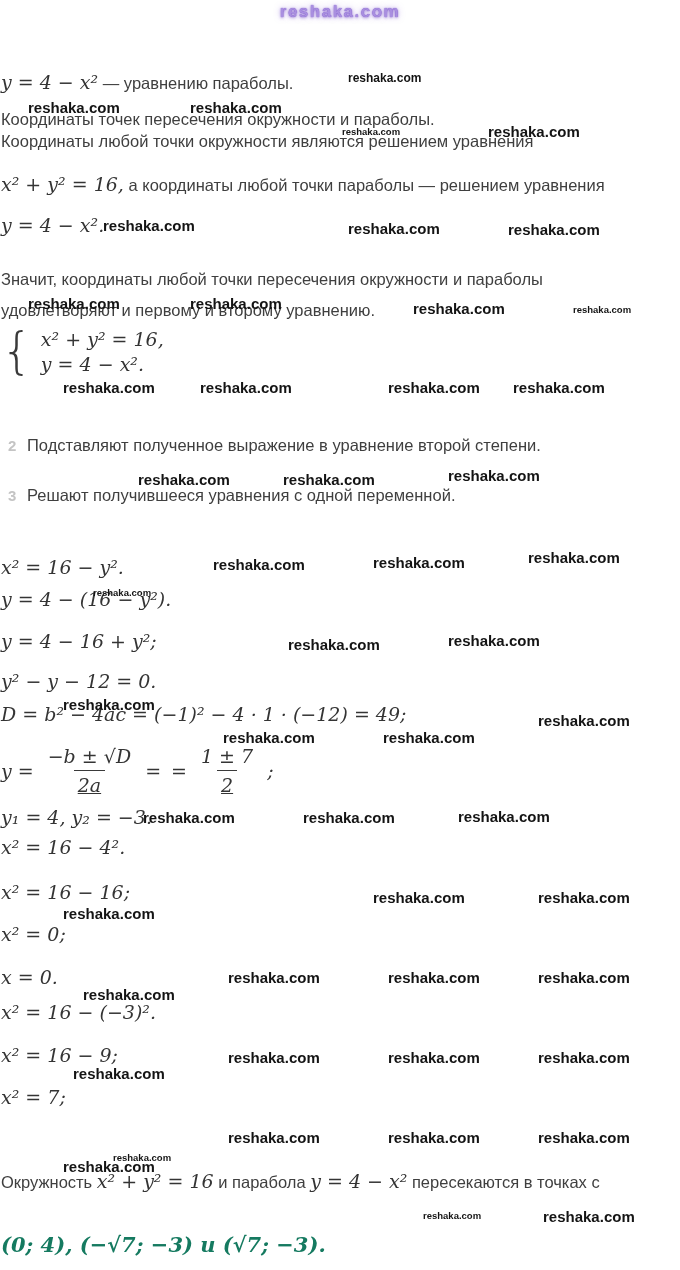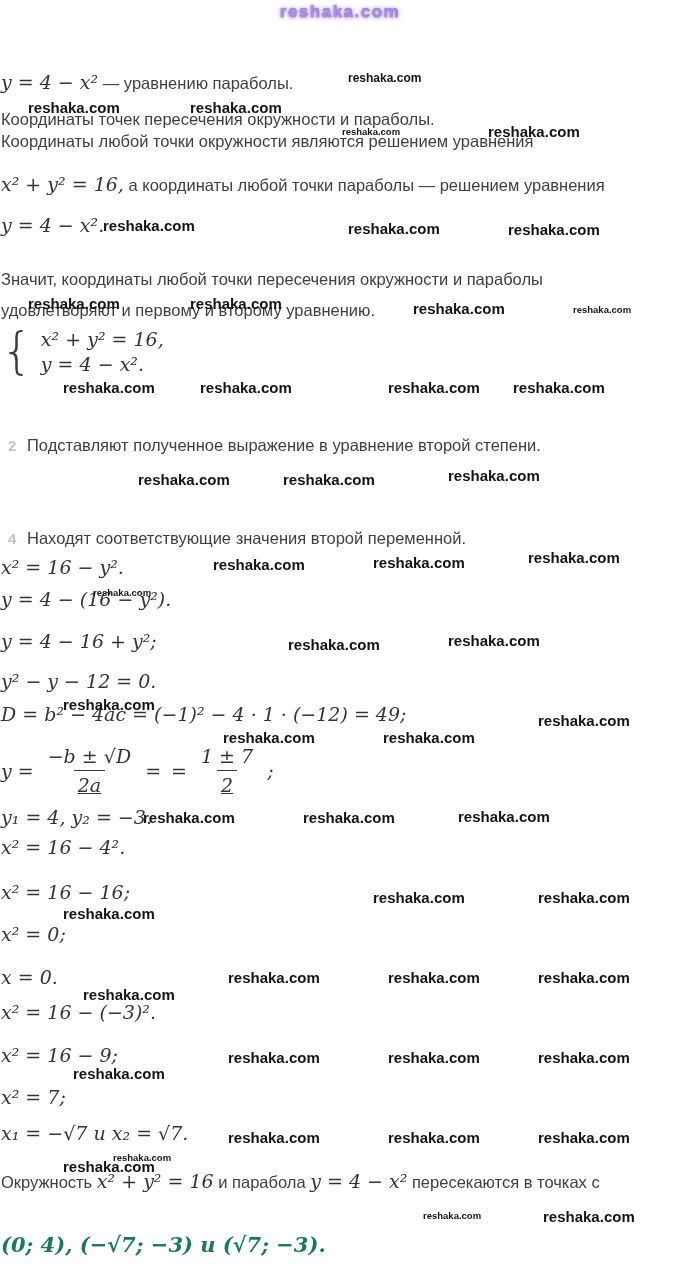--- a/index.html
+++ b/index.html
@@ -57,22 +57,22 @@
     <span class="brace">{</span>
     <span class="sys-eqs">
       <span class="m">x² + y² = 16,</span>
       <span class="m">y = 4 − x².</span>
     </span>
   </div>
 
   <div class="ln" style="top:436px">
     <span class="step-num">2</span><span class="t">Подставляют полученное выражение в уравнение второй степени.</span>
   </div>
-  <div class="ln" style="top:529px">
-    <span class="step-num">4</span><span class="t">Находят соответствующие значения второй переменной.</span>
+  <div class="ln" style="top:486px">
+    <span class="step-num">3</span><span class="t">Решают получившееся уравнения с одной переменной.</span>
   </div>
 
   <div class="ln m" style="top:556px">x² = 16 − y².</div>
   <div class="ln m" style="top:588px">y = 4 − (16 − y²).</div>
   <div class="ln m" style="top:630px">y = 4 − 16 + y²;</div>
   <div class="ln m" style="top:670px">y² − y − 12 = 0.</div>
   <div class="ln m" style="top:703px">D = b² − 4ac = (−1)² − 4 · 1 · (−12) = 49;</div>
 
   <div class="ln ln-frac" style="top:745px">
     <span class="m">y =</span>
@@ -90,21 +90,20 @@
   </div>
 
   <div class="ln m" style="top:806px">y₁ = 4, y₂ = −3.</div>
   <div class="ln m" style="top:836px">x² = 16 − 4².</div>
   <div class="ln m" style="top:881px">x² = 16 − 16;</div>
   <div class="ln m" style="top:923px">x² = 0;</div>
   <div class="ln m" style="top:966px">x = 0.</div>
   <div class="ln m" style="top:1001px">x² = 16 − (−3)².</div>
   <div class="ln m" style="top:1044px">x² = 16 − 9;</div>
   <div class="ln m" style="top:1086px">x² = 7;</div>
-  <div class="ln m" style="top:1122px">x₁ = −√7 и x₂ = √7.</div>
 
   <div class="ln" style="top:1170px">
     <span class="t">Окружность </span><span class="m">x² + y² = 16</span><span class="t"> и парабола </span><span class="m">y = 4 − x²</span><span class="t"> пересекаются в точках с</span>
   </div>
   <div class="ln answer" style="top:1232px">(0; 4), (−√7; −3) и (√7; −3).</div>
 
   <span class="wm wm-sm" style="left:348px;top:71px">reshaka.com</span>
   <span class="wm" style="left:28px;top:99px">reshaka.com</span>
   <span class="wm" style="left:190px;top:99px">reshaka.com</span>
   <span class="wm wm-xs" style="left:342px;top:126px">reshaka.com</span>

